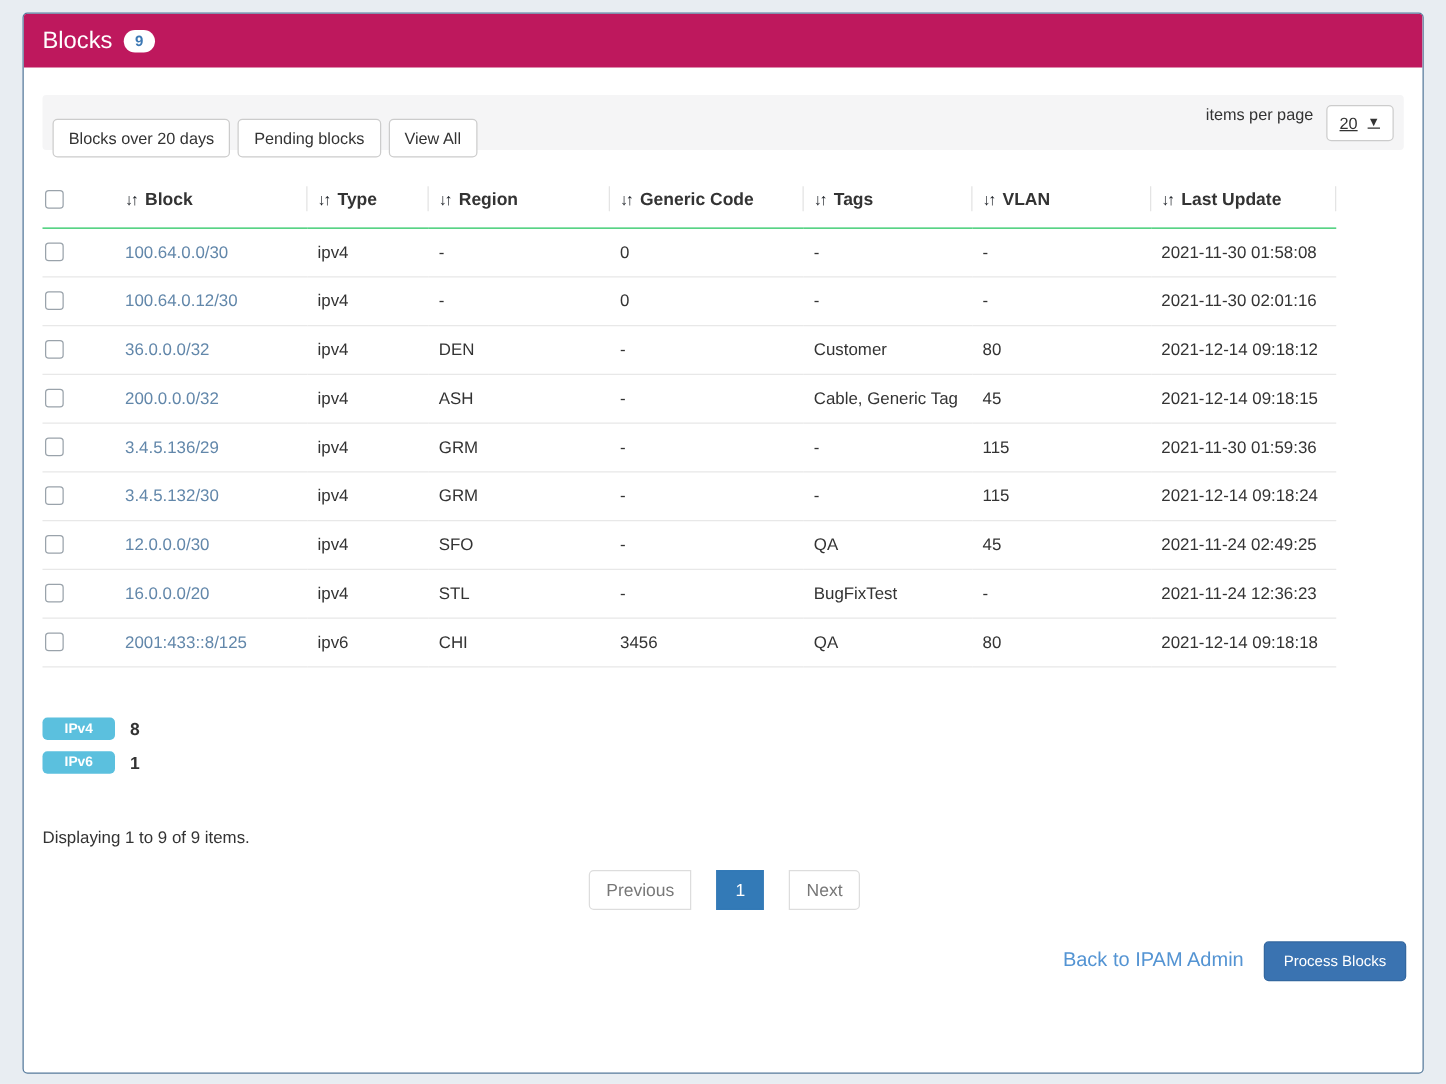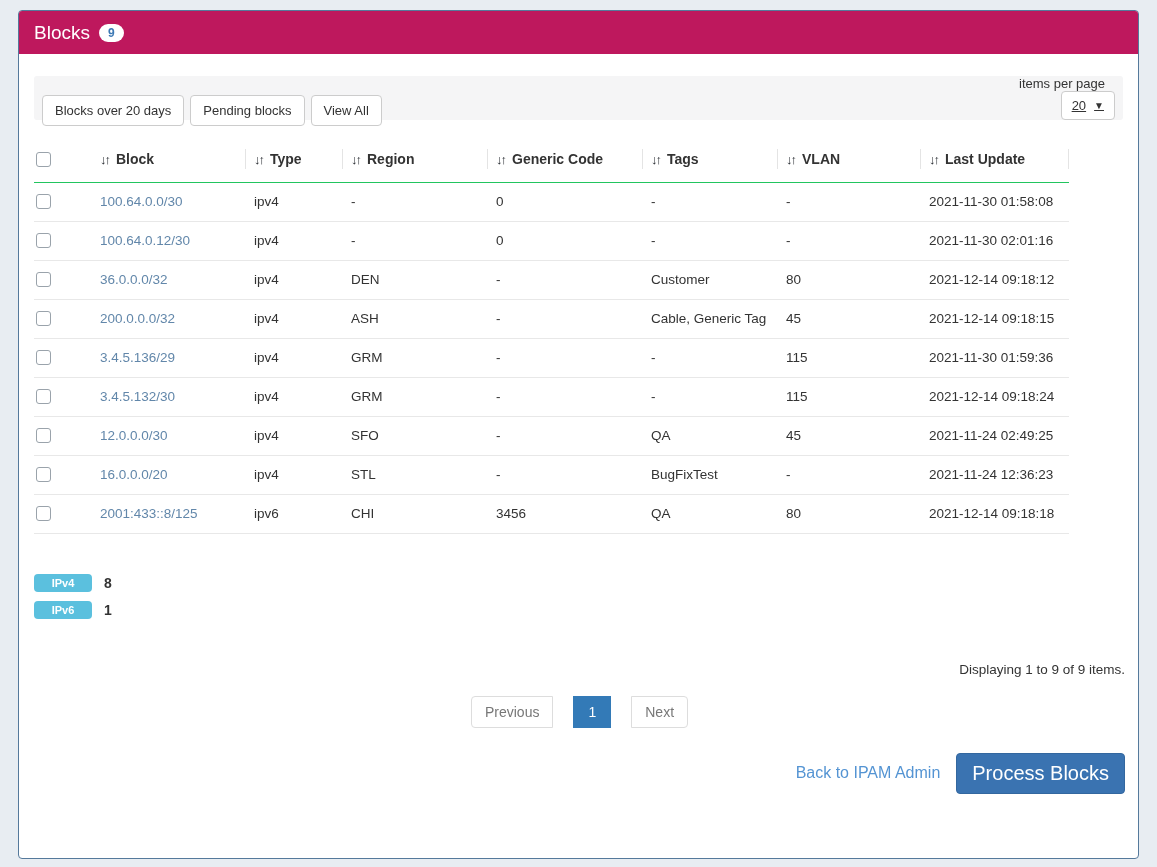--- a/index.html
+++ b/index.html
@@ -59,22 +59,21 @@
     font-size: 13px;
     padding: 7px 12px;
     margin-right: 6px;
     cursor: pointer;
     font-family: "Liberation Sans", sans-serif;
     margin-top: 24px;
   }
   .toolbar-right {
     margin-left: auto;
     display: flex;
-    align-items: flex-end;
-    flex-direction: column;
+    align-items: flex-start;
   }
   .ipp-label { font-size: 13px; color: #333; margin-right: 10px; }
   .select-box {
     background: #fff;
     border: 1px solid #ccc;
     border-radius: 4px;
     padding: 6px 10px;
     font-size: 13px;
     display: flex;
     align-items: center;
@@ -154,21 +153,21 @@
     font-size: 11px;
     font-weight: bold;
     border-radius: 4px;
     padding: 3px 0;
   }
   .summary-count { font-size: 14px; font-weight: bold; color: #333; margin-left: 12px; }
 
   
   .status-text {
     margin-top: 43px;
-    text-align: right;
+    text-align: left;
     font-size: 13.5px;
     color: #333;
     width: 1091px;
   }
   .pagination-wrap {
     margin-top: 19px;
     width: 1091px;
     display: flex;
     justify-content: center;
   }
@@ -205,21 +204,21 @@
     font-size: 16px;
     text-decoration: none;
     margin-right: 16px;
     cursor: pointer;
   }
   .btn-primary {
     background: #3a73b1;
     border: 1px solid #33679f;
     border-radius: 4px;
     color: #fff;
-    font-size: 20px;
+    font-size: 12px;
     padding: 8px 15px;
     cursor: pointer;
     font-family: "Liberation Sans", sans-serif;
   }
 </style>
 </head>
 <body>
 
 <div class="panel">
   <div class="panel-header">

